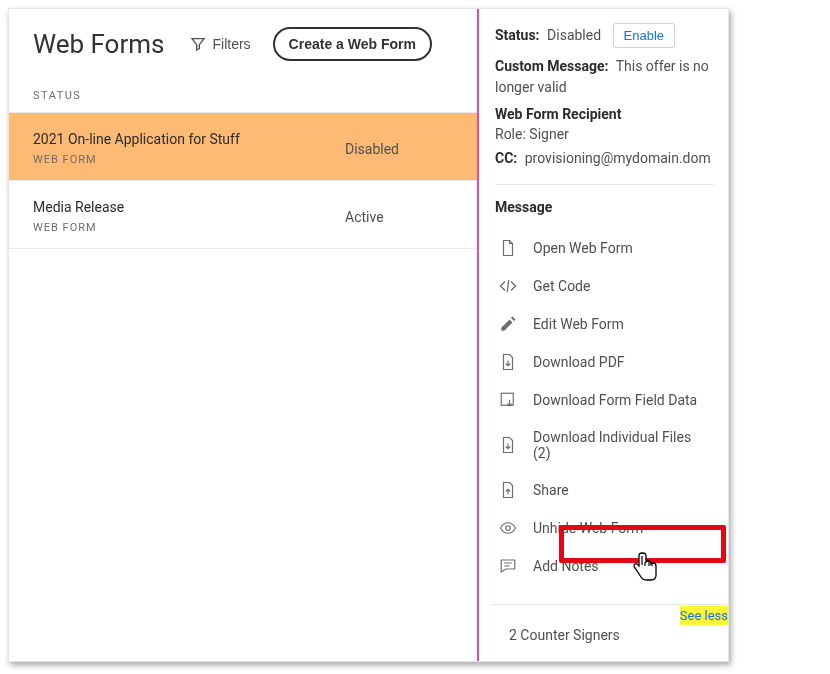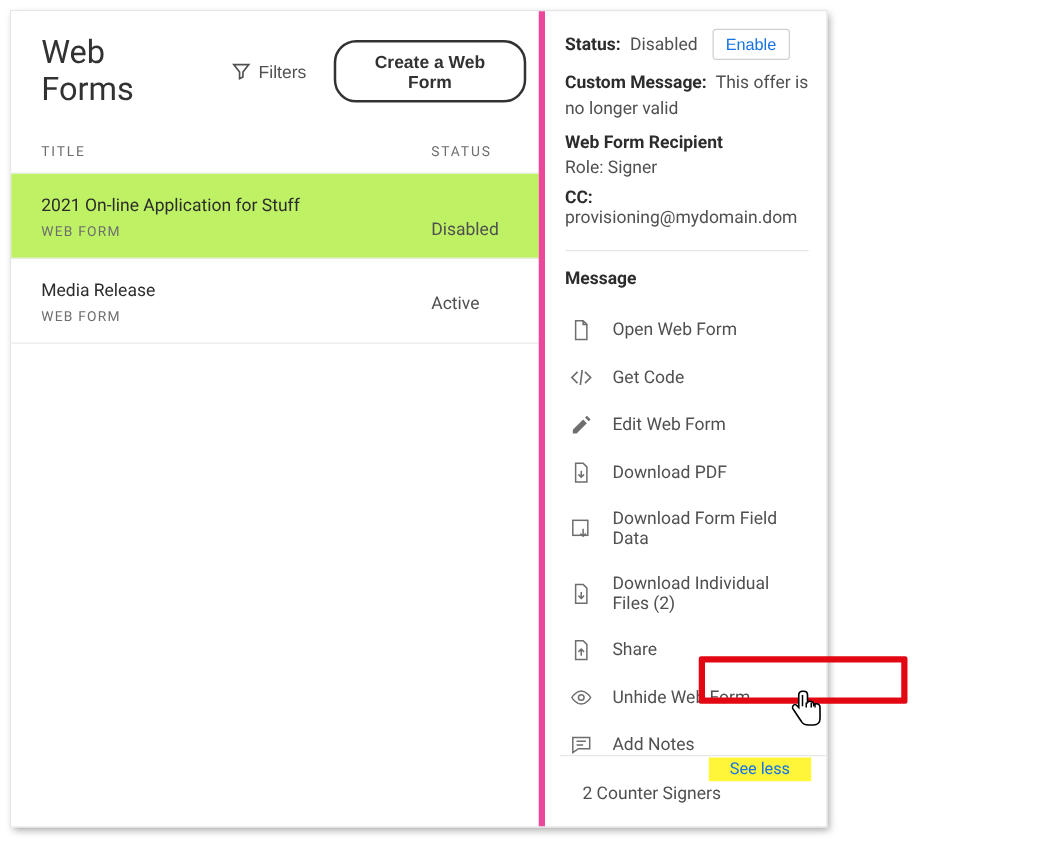--- a/index.html
+++ b/index.html
@@ -6,36 +6,36 @@
   body {
     font-family: -apple-system, "Segoe UI", Roboto, Arial, sans-serif;
     background: #fff;
     color: #2c2c2c;
     width: 830px;
     height: 674px;
     position: relative;
     overflow: hidden;
   }
   .frame {
-    width: 654px;
+    width: 721px;
     height: 654px;
     margin: 8px;
     background: #fff;
     box-shadow: 2px 3px 6px rgba(0,0,0,0.35);
     border: 1px solid #e6e6e6;
     position: relative;
     display: flex;
   }
   .left-pane {
     width: 530px;
     background: #fff;
   }
   .right-pane {
     width: 280px;
-    border-left: 5px solid #ec4899;
+    border-left: 2px solid #ec4899;
     padding: 14px 14px 0 16px;
     font-size: 14px;
     position: relative;
   }
   .header-row {
     display: flex;
     align-items: center;
     padding: 18px 10px 18px 24px;
     gap: 14px;
   }
@@ -93,21 +93,21 @@
   }
   .col-title { width: 312px; }
   .col-status { flex: 1; }
   .row {
     display: flex;
     padding: 18px 0 14px 24px;
     border-bottom: 1px solid #eaeaea;
     align-items: center;
     cursor: pointer;
   }
-  .row.selected { background: #bef264; align-items: flex-end; }
+  .row.selected { background: #fdba74; }
   .row-title-wrap { width: 312px; }
   .row-title { font-size: 14px; color: #2c2c2c; margin-bottom: 6px; }
   .row-sub { font-size: 11px; letter-spacing: 1px; color: #6e6e6e; }
   .row-status { font-size: 14px; color: #505050; }
   .info-line { margin-bottom: 8px; font-size: 14px; color: #505050; }
   .info-label { font-weight: 700; color: #2c2c2c; margin-right: 4px; }
   .enable-btn {
     border: 1px solid #d0d0d0;
     background: #fff;
     color: #1473e6;
@@ -150,26 +150,26 @@
     width: 167px; height: 38px;
     pointer-events: none;
   }
   .cursor {
     position: absolute;
     left: 624px; top: 542px;
     pointer-events: none;
   }
   .see-less {
     position: absolute;
-    right: 12px;
+    right: 0;
     top: 597px;
     background: #fff539;
     color: #1473e6;
     font-size: 13px;
-    padding: 2px 17px;
+    padding: 2px 0;
     cursor: pointer;
   }
   .counter-wrap {
     position: absolute;
     bottom: 0; left: 12px; right: 0;
     padding: 22px 0 18px 18px;
     border-top: 1px solid #e6e6e6;
     font-size: 14px;
     color: #505050;
   }
@@ -184,21 +184,20 @@
       <button class="filter-btn">
         <svg class="funnel" viewBox="0 0 24 24">
             <path fill="none" stroke="#505050" stroke-width="2" d="M3 4h18l-7 9v6l-4 2v-8z"></path>
           </svg>
         <span>Filters</span>
       </button>
       <button class="create-btn">Create a Web Form</button>
     </div>
 
     <div class="col-headers">
-      <div class="col-title">TITLE</div>
       <div class="col-status">STATUS</div>
     </div>
 
     <div class="row selected">
       <div class="row-title-wrap">
         <div class="row-title">2021 On-line Application for Stuff</div>
         <div class="row-sub">WEB FORM</div>
       </div>
       <div class="row-status">Disabled</div>
     </div>

